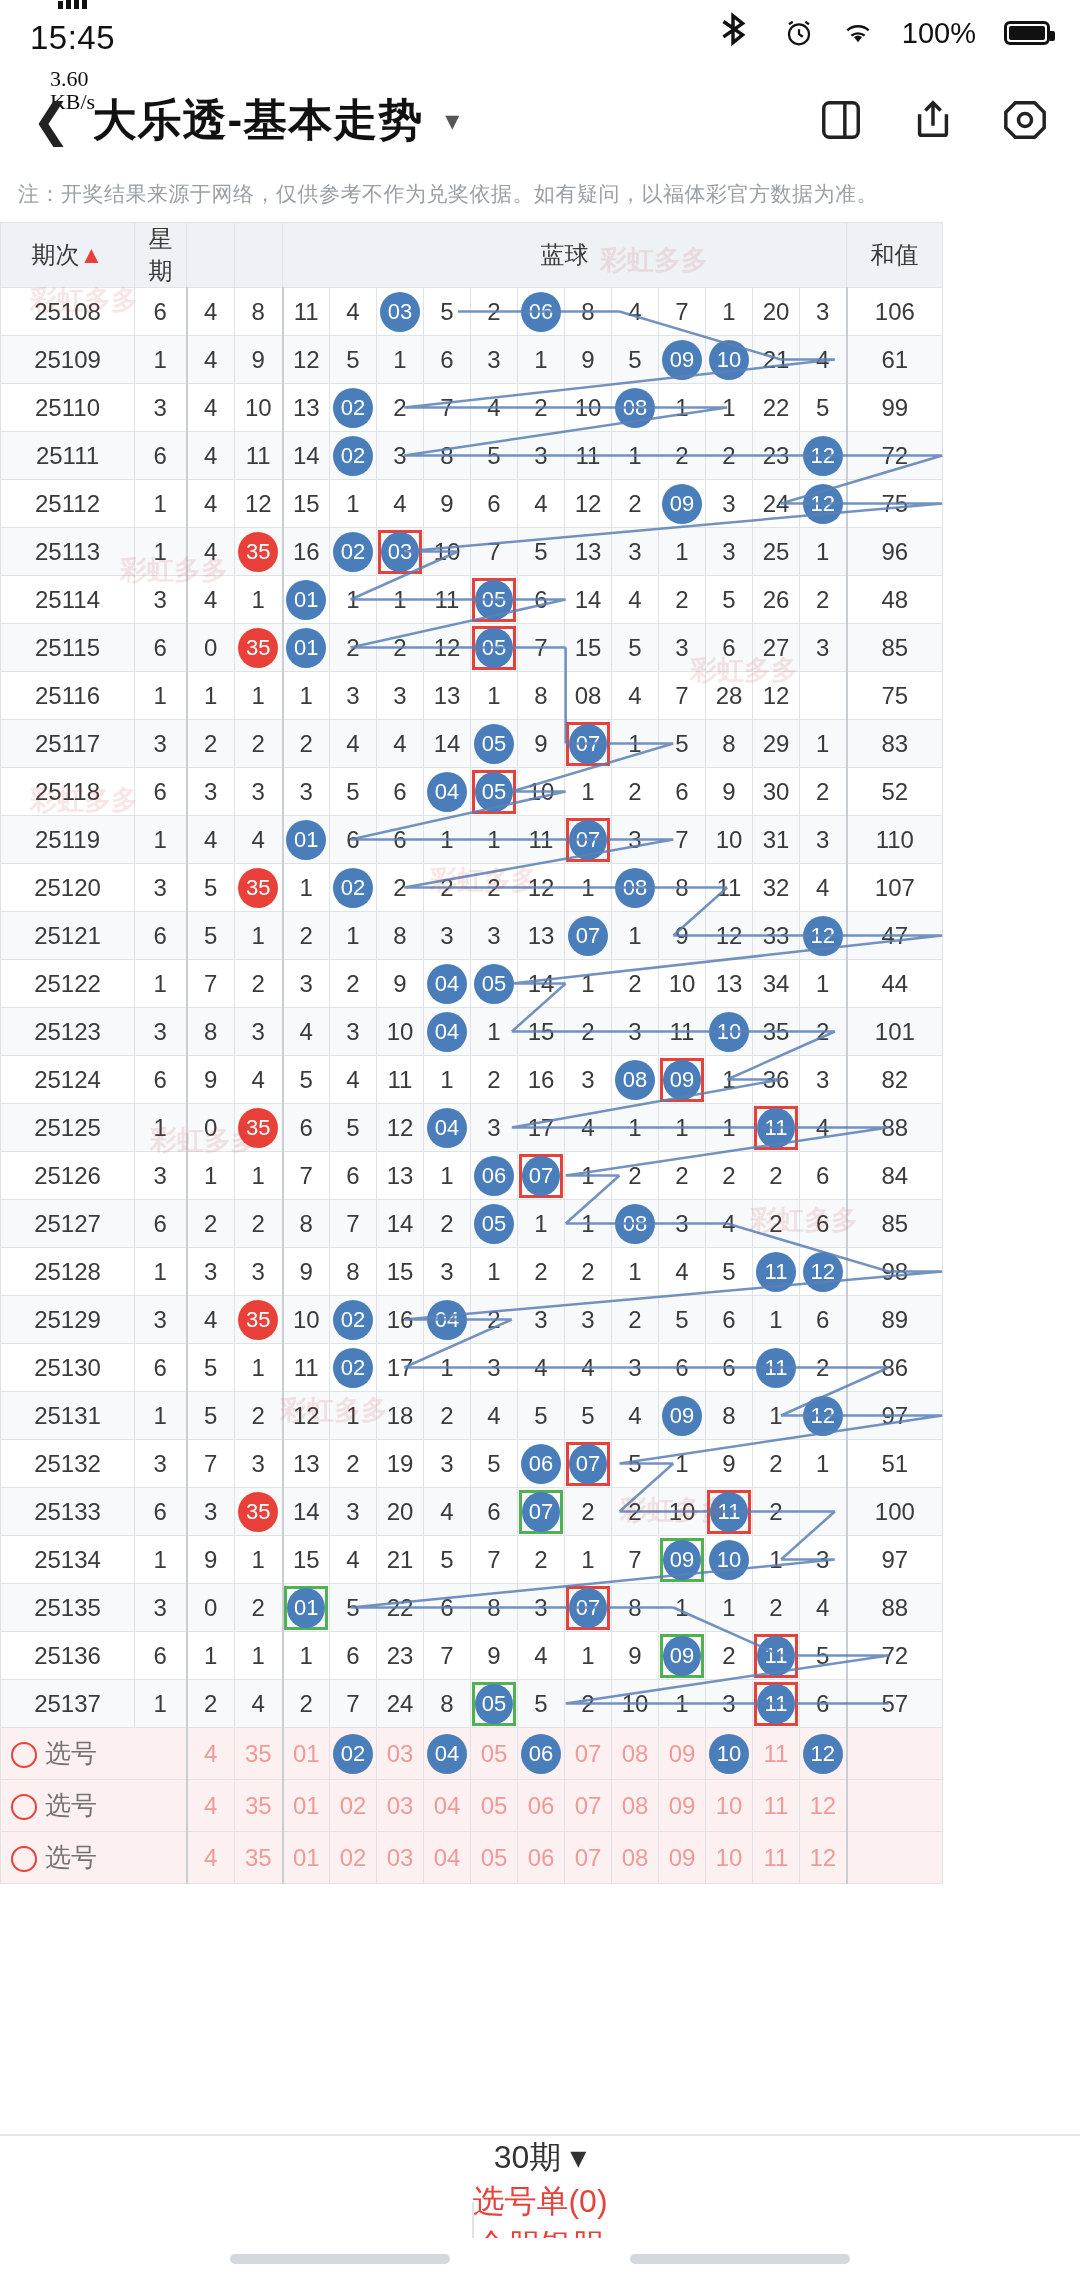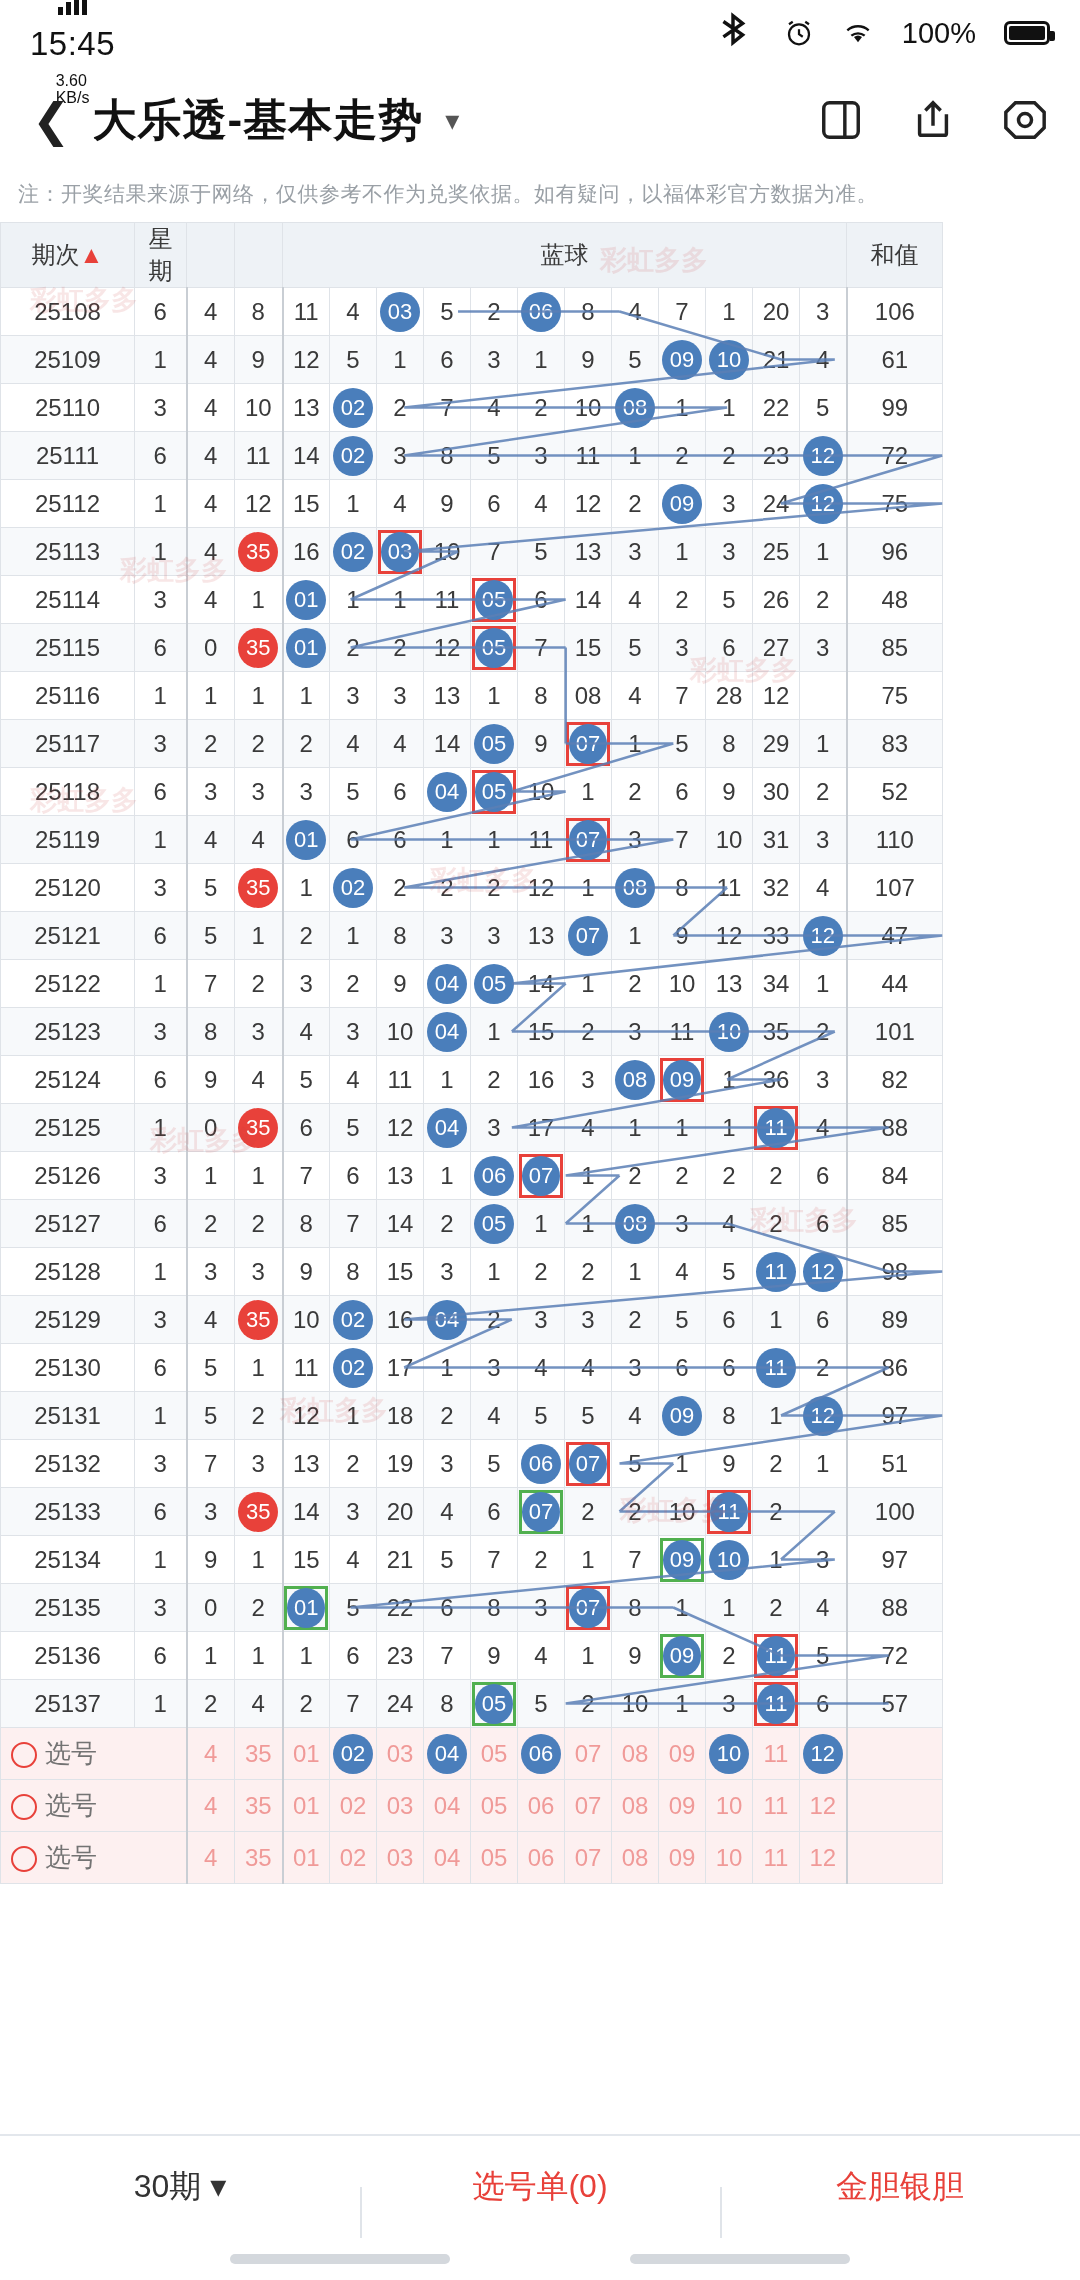--- a/index.html
+++ b/index.html
@@ -16,21 +16,21 @@
     background: #ffffff;
   }
   .sb-left { display: flex; align-items: center; gap: 10px; flex-direction: column; }
   .sig-bars { display: flex; align-items: flex-end; gap: 3px; height: 24px; }
   .sig-bars i { display: block; width: 5px; background: #111; }
   .sig-bars i:nth-child(1){height:8px} .sig-bars i:nth-child(2){height:13px}
   .sig-bars i:nth-child(3){height:18px} .sig-bars i:nth-child(4){height:24px}
   .net-type { font-size: 19px; font-weight: bold; line-height: 1; }
   .net-type sup { font-size: 13px; }
   .clock { font-size: 33px; font-weight: 500; letter-spacing: 0.5px; }
-  .netspeed { font-size: 16px; line-height: 1.05; color: #111; }
+  .netspeed { font-size: 22px; line-height: 1.05; color: #111; font-family: Liberation Serif, serif; }
   .sb-right { margin-left: auto; display: flex; align-items: center; gap: 28px; }
   .batt-pct { font-size: 29px; }
   .batt { width: 46px; height: 24px; border: 3px solid #111; border-radius: 6px; position: relative; }
   .batt::after { content:""; position:absolute; right:-8px; top:7px; width:5px; height:10px; background:#111; border-radius:0 2px 2px 0;}
   .batt i { position:absolute; left:2px; top:2px; bottom:2px; right:2px; background:#111; border-radius:2px;}
 
   
   .header { height: 108px; display: flex; align-items: center; padding: 0 32px; gap: 22px; }
   .back { font-size: 46px; color: #222; line-height: 1; }
   .title { font-size: 44px; font-weight: 700; color: #111; letter-spacing: 1px; }
@@ -76,21 +76,21 @@
   
   tr.pickrow td { background: #fdf0f0 !important; color: #f09a98; height: 52px; font-size: 24px; }
   tr.pickrow td.pickname { color: #737373; font-size: 26px; text-align: left; padding-left: 10px; }
   .circ { display:inline-block; width:26px;height:26px;border:2px solid #e8413a;border-radius:50%;
           vertical-align:middle;margin-right:8px;}
   tr.pickrow .ball { background:#4a7ebb; }
 
   
   .bottombar {
     position: absolute; left: 0; bottom: 42px; width: 1080px; height: 104px;
-    display: flex; align-items: center; border-top: 2px solid #e3e7ec; background: #fff;
+    display: flex; align-items: center; border-top: 2px solid #e3e7ec; background: #fff; flex-direction: column;
   }
   .bb-item { flex: 1; text-align: center; font-size: 32px; color: #e8413a; position: relative; }
   .bb-item.first { color: #333; }
   .bb-item + .bb-item::before {
     content: ""; position: absolute; left: 0; top: 22px; height: 58px; width: 2px; background: #e0e4e9;
   }
   .navbar { position:absolute; left:0; bottom:0; width:1080px; height:42px; background:#fff;
             display:flex; align-items:center; justify-content:center; gap:180px;}
   .navbar .nb { width: 220px; height: 10px; background:#d4d8dd; border-radius:5px;}
   

